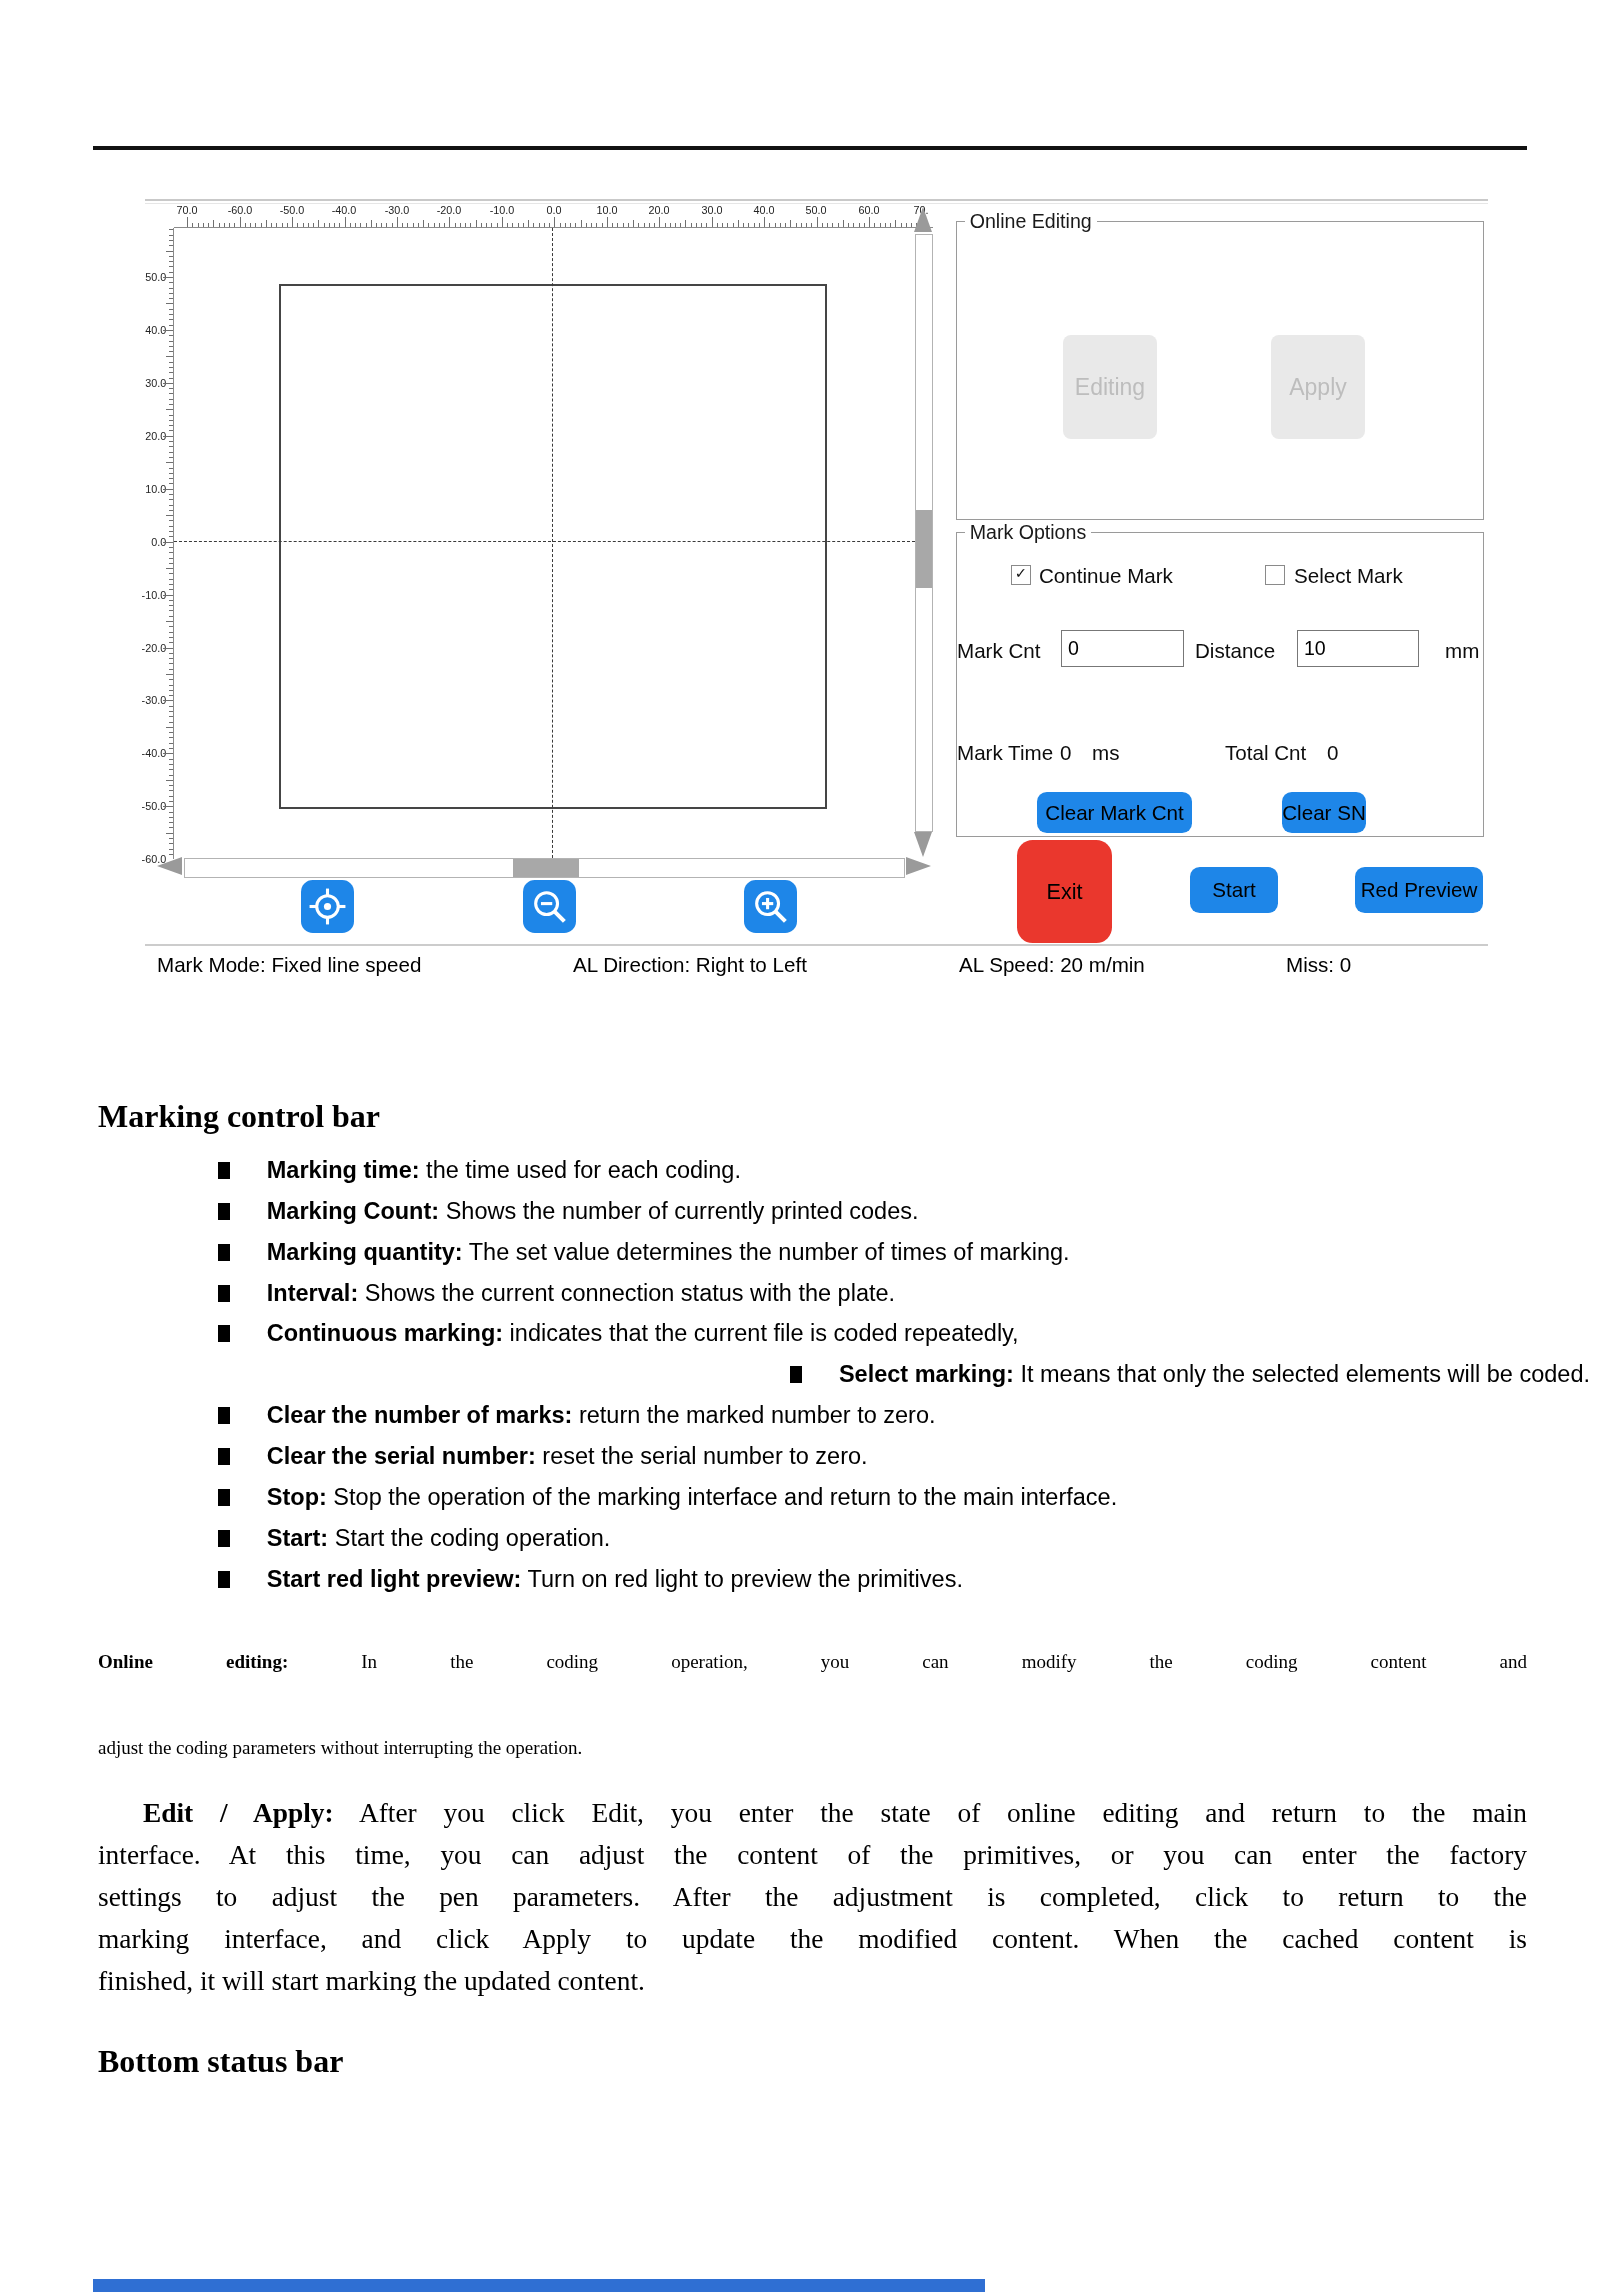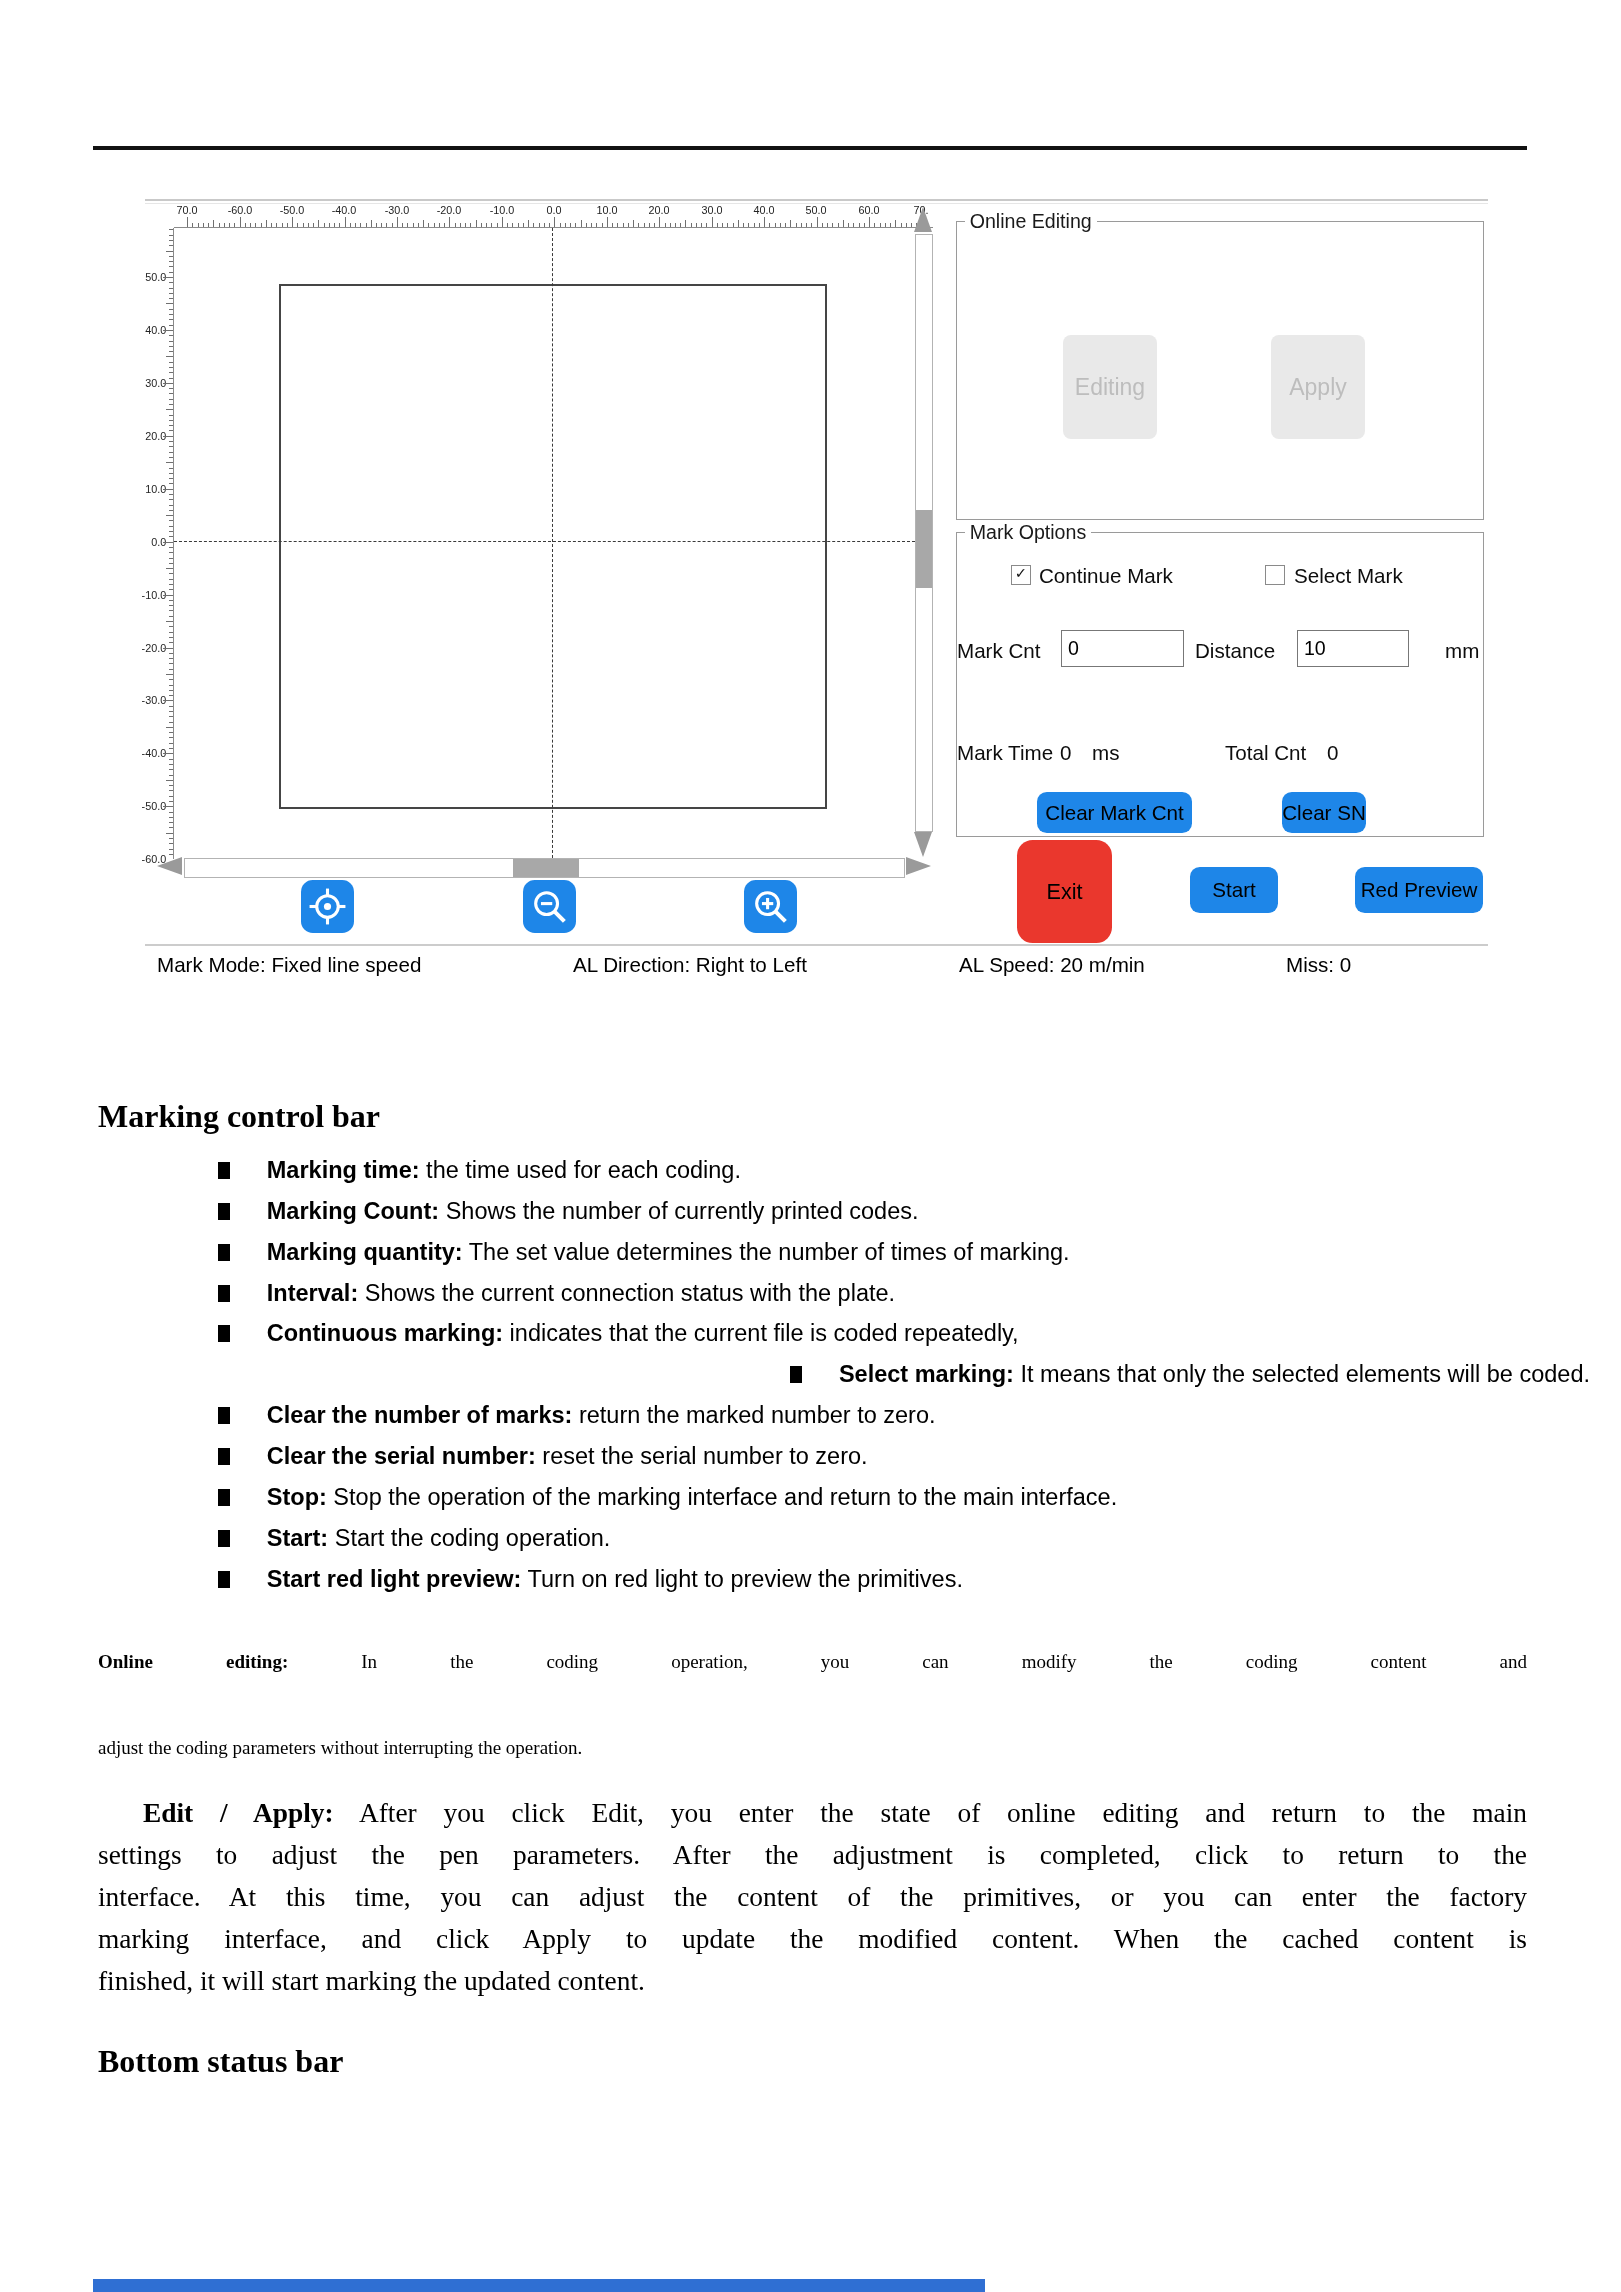--- a/index.html
+++ b/index.html
@@ -433,21 +433,21 @@
     <div class="cb" style="left:866px;top:405px;">
       <span>✓</span>
     </div>
     <span class="plabel" style="left:894px;top:404px;">Continue Mark</span>
     <div class="cb" style="left:1120px;top:405px;"></div>
     <span class="plabel" style="left:1149px;top:404px;">Select Mark</span>
 
     <span class="plabel" style="left:812px;top:479px;">Mark Cnt</span>
     <input class="pinput" style="left: 916px; top: 470px; width: 123px;" value="0">
     <span class="plabel" style="left:1050px;top:479px;">Distance</span>
-    <input class="pinput" style="left: 1152px; top: 470px; width: 112px;" value="10">
+    <input class="pinput" style="left: 1152px; top: 470px; width: 122px;" value="10">
     <span class="plabel" style="left:1300px;top:479px;">mm</span>
 
     <span class="plabel" style="left:812px;top:581px;">Mark Time</span>
     <span class="plabel" style="left:915px;top:581px;">0</span>
     <span class="plabel" style="left:947px;top:581px;">ms</span>
     <span class="plabel" style="left:1080px;top:581px;">Total Cnt</span>
     <span class="plabel" style="left:1182px;top:581px;">0</span>
 
     <button class="bluebtn" style="left:892px;top:632px;width:155px;height:41px;">Clear Mark Cnt</button>
     <button class="bluebtn" style="left:1137px;top:632px;width:84px;height:41px;">Clear SN</button>
@@ -512,22 +512,22 @@
       </div>
     </div>
 
   <div class="intro-line jlast" style="top:1651px;">
     <b>Online editing:</b><span> In the coding operation, you can modify the coding content and</span>
   </div>
   <div class="intro-line" style="top:1737px;">adjust the coding parameters without interrupting the operation.</div>
 
   <div id="editapply">
       <div class="ea-line indent"><b>Edit / Apply:</b><span> After you click Edit, you enter the state of online editing and return to the main</span></div>
+      <div class="ea-line">interface. At this time, you can adjust the content of the primitives, or you can enter the factory</div>
       <div class="ea-line">settings to adjust the pen parameters. After the adjustment is completed, click to return to the</div>
-      <div class="ea-line">interface. At this time, you can adjust the content of the primitives, or you can enter the factory</div>
       <div class="ea-line">marking interface, and click Apply to update the modified content. When the cached content is</div>
       <div class="ea-line last">finished, it will start marking the updated content.</div>
     </div>
 
   <div class="h-serif" style="top:2043px;">Bottom status bar</div>
 
   <div class="bluebar"></div>
 </div>
 
 

